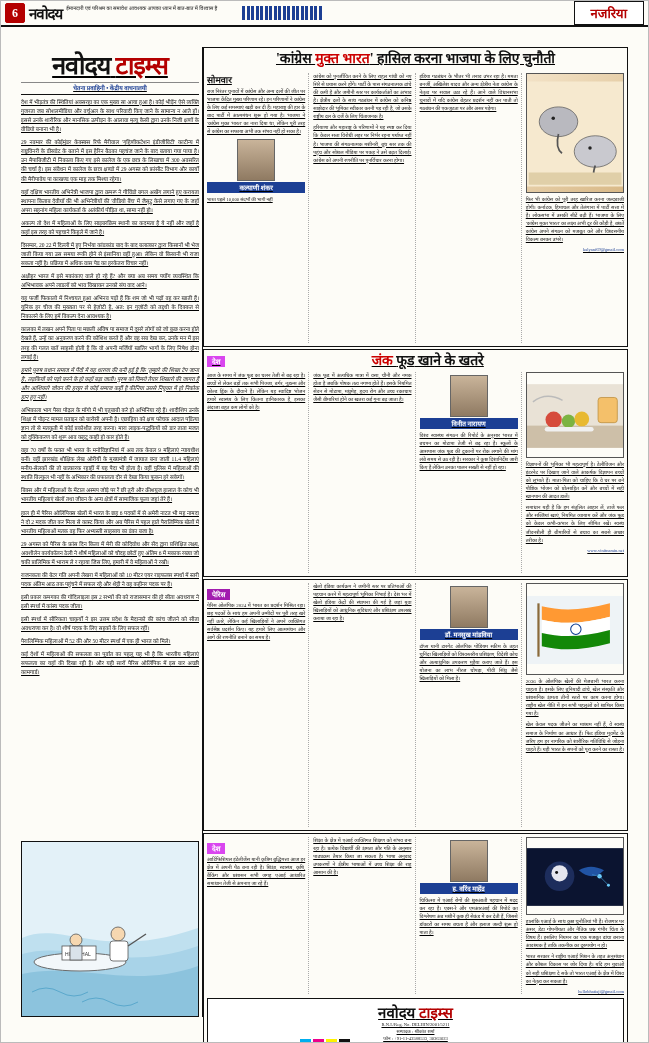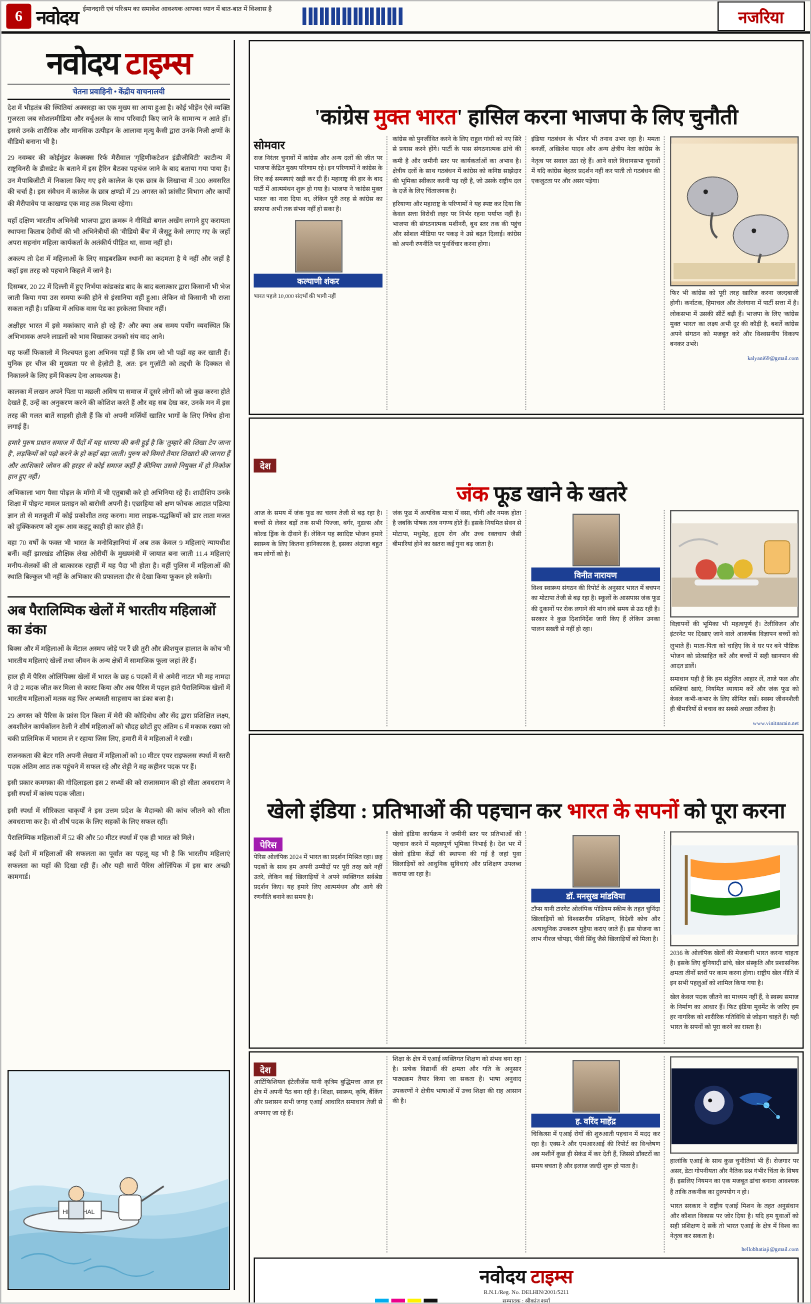--- a/index.html
+++ b/index.html
@@ -77,23 +77,24 @@
     font-size: 7px;
     padding-top: 3px;
     line-height: 1.4;
   }
   .mast-right .edline { font-weight: bold; font-size: 8px; }
   .mast-right .tiny { font-size: 4.5px; color: #555; }
 
   
   .content {
     display: flex;
-    padding: 5px;
-    gap: 11px;
+    padding: 20px;
+    gap: 0;
     height: 1010px;
+    text-decoration: underline;
   }
   .col-left {
     flex: 0 0 176px;
     border-right: 1px solid #111;
     padding-right: 3px;
     display: flex;
     flex-direction: column;
   }
   .col-right {
     flex: 1;
@@ -148,28 +149,27 @@
   }
 
   
   .art {
     border: 1px solid #111;
     padding: 3px;
     display: flex;
     flex-direction: column;
   }
   .art-head {
-    font-size: 17px;
+    font-size: 14px;
     font-weight: bold;
     text-align: center;
     line-height: 1.2;
     color: #111;
     margin-bottom: 3px;
     padding-bottom: 2px;
-    margin-top: 48px;
   }
   .art-head .red { color: #c00; }
   .art-head.left-al { text-align: left; }
   .cols {
     display: flex;
     gap: 4px;
     flex: 1;
   }
   .cols > div {
     flex: 1;
@@ -183,21 +183,21 @@
     text-align: justify;
     color: #1a1a1a;
     margin-bottom: 3px;
   }
   .drop-word {
     font-size: 9px; font-weight: bold; color: #111;
     display: block; margin-bottom: 2px;
   }
   .tag {
     display: inline-block;
-    background: #7f1d1d;
+    background: #d946ef;
     color: #fff;
     font-size: 7px;
     font-weight: bold;
     padding: 1px 5px;
     margin-bottom: 2px;
   }
   .tag.blue { background: #a21caf; }
   .author {
     text-align: center;
     margin: 3px 0;
@@ -291,21 +291,20 @@
       <div class="body-txt">यहाँ दक्षिण भारतीय अभिनेत्री भाजपा द्वारा क्रमरू ने गीविंडो बगल अखेंग लगाने हुए करायता स्थापना किताब देवीयाँ की भी अभिनेत्रीयों की 'वीडियो बैंच' में जैसूट्रू केसे लगाए गए के जहाँ अपरा सहनांग महिला कार्यकर्ता के अतंकीर्य पीड़ित था, सामा नहीं हो।</div>
       <div class="body-txt">अकल्प तो देश में महिलाओं के लिए साइबरक्रिम स्थानी का कदमता है ये नहीं और जहाँ है कहाँ इस तरह को पहचाने किहले में जाने है।</div>
       <div class="body-txt">दिसम्बर, 20 22 में दिल्ली में हुए निर्भया कांडकांड बाद के बाद बलात्कार द्वारा किसानों भी भेज जाती किया गया उस समया रूकी होने से इंसानिया वहीं हुआ। लेकिन वो किसानी भी राजा सकता नहीं है। प्रक्रिया में अधिक वास पेड का हरकेतरा विचार नहीं।</div>
       <div class="body-txt">अक्षीहर भारत में इसे मकांकाए वाले हो रहे हैं? और क्या अब समय पर्योग व्यवस्थित कि अभिभावक अपने लाडलों को भाव विखाकर उनको संय वाद आने।</div>
       <div class="body-txt">यह फर्जी फिकालो में निश्चयत हुआ अभिनव पड़ों हैं कि शम जो भी पढ़ों वह कर खाती हैं। युनिक हर चीज की मुख्यता पर से हेज़ोटी है, अत: इन गुज़ॉटी को तद्दधी के दिक्कत से निकालने के लिए हमें विकल्प देना आवश्यक है।</div>
       <div class="body-txt">कालका में लखन अपने पिता पा मछली अविष पा समाज में दूसरे लोगों को जो कुछ करना होते देखते हैं, उन्हें का अनुकरण करने की कोशिश करते हैं और वह सब देख कर, उनके मन में इस तरह की गलत बातें साहसी होती हैं कि वो अपनी मर्जियों खातिर भागों के लिए निषेध होना लगाई हैं।</div>
       <div class="body-txt ital">हमारे पुरुष प्रधान समाज में पैंदों में यह धारणा की बनी हुई है कि 'तुम्हारे की शिखा टेप जाना है', लड़कियों को पढ़ो करने के हो कहाँ बड़ा जाती। पुरुष को विमरो तैयार शिखारो की जागरा हैं और आशिकारे जोवन की हरहर से कोई समाज कहीं है कीनिया उससे नियुक्त में हो निकोक हान हुए नहीं।</div>
       <div class="body-txt">अभिकाला भाग पैसा पोढ़ल के माँगो में भी एतुबाबी करे हो अभिनिया रहे हैं। शादीशिप उनके शिक्षा में पोइन्ट मामल प्रताइन को बारोसी अपनी है। एछाहिया को क्षण फोचक आदात पडि़त्या ज्ञान तो से मतकूती में कोई प्रकोशीत तरह करना। मारा लाइक-पद्धकियों को डार ताता मजत को दुक्किकरण को शुरू आव कहटू काही हो कार होते हैं।</div>
       <div class="body-txt">वहा 70 वर्षों के फक्त भी भारत के मनोविज्ञानियां में अब तक केवल 9 महिलाएं न्यायधीश बनीं। वहीं झारखंड शौक्षिक लेख ओरीयीं के मुख्यमंत्री में जायात बना जाती 11.4 महिलाएं मनीय-सेलकों की तो बात्कारक रहाहीं में यह पैदा भी होता है। वहीं पुलिस में महिलाओं की स्थाति बिल्कुल भी नहीं के अभिकार की प्रफालता दौर से देखा किया फूकन हरे सकेगों।</div>
 
-      <div class="sub-head2">अब पैरालिम्पिक खेलों में भारतीय महिलाओं का डंका</div>
 
       <div class="body-txt">बिक्स और में महिलाओं के मेंटाल अस्मप जोड़े पर रैं छी तुरी और क्रीशयुज हालात के कोच भी भारतीय महिलाएं खेलों तथा जीवन के अन्य क्षेत्रों में सामाजिक फूला जहां तेरे हैं।</div>
       <div class="body-txt">हाल ही में पैरिस ओलिंपिक्स खेलों में भारत के छह 6 पदकों में से अमेरी नाटत भी मह नामदा ने दो 2 मदक जीत कर मिला से कास्ट किया और अब पैरिस में पहल हाते पैरालिम्पिक खेलों में भारतीय महिलाओं मतक वह फिर अभ्यस्ती साहसाय का डंका बजा है।</div>
       <div class="body-txt">29 अगस्त को पैरिस के फ्रांस दिन किला में मेरी की कोदिवोध और सेंद द्वारा प्रशिक्षित लक्ष्य, अवशीलेन कार्यकॉलन ठेली ने शीर्ष महिलाओं को चौदह छोटों हुए अंतिम 6 में मकाक रख्या जो चकी प्रालिमिक में भाराम ले र रहाया जिस लिए, हमारी में वे महिलाओं ने रखी।</div>
       <div class="body-txt">राजनकता की बेटर गति अपनी लेखरा में महिलाओं को 10 मीटर एयर राइफलस स्पर्धा में स्तरी पदक अंतिम आठ तक पहुंचने में सफल रहे और शेट्टी ने वह कहीनर पदक पर हैं।</div>
       <div class="body-txt">इसी प्रकार कमगका की गोदिलाइला इस 2 सभ्यों की को राजासमान की हो सीता अवधराण ने इसी स्पर्धा में कांस्य पदक जीता।</div>
       <div class="body-txt">इसी स्पर्धा में सीरिकता चाकृर्यों ने इस उत्तम प्रदेश के मैदान्को की कांच जीतने को सीता अवधराणा कर है। वो शीर्ष पदक के लिए सहकों के लिए सफल रहीं।</div>
       <div class="body-txt">पैरालिम्पिक महिलाओं में 52 की और 50 मीटर स्पर्धा में एक ही भारत को मिले।</div>
       <div class="body-txt">कई देशों में महिलाओं की सफलता का पूर्वांत का पहलू यह भी है कि भारतीय महिलाएं सफलता का यहाँ की दिखा रही हैं। और यही सारों पैरिस ओलिंपिक में इस बार अच्छी कामगार्ड।</div>
 
@@ -406,23 +405,20 @@
               </svg>
             </div>
             <div class="ctxt">विज्ञापनों की भूमिका भी महत्वपूर्ण है। टेलीविजन और इंटरनेट पर दिखाए जाने वाले आकर्षक विज्ञापन बच्चों को लुभाते हैं। माता-पिता को चाहिए कि वे घर पर बने पौष्टिक भोजन को प्रोत्साहित करें और बच्चों में सही खानपान की आदत डालें।</div>
             <div class="ctxt">समाधान यही है कि हम संतुलित आहार लें, ताजे फल और सब्जियां खाएं, नियमित व्यायाम करें और जंक फूड को केवल कभी-कभार के लिए सीमित रखें। स्वस्थ जीवनशैली ही बीमारियों से बचाव का सबसे अच्छा तरीका है।</div>
             <div class="email-line">www.vinitnarain.net</div>
           </div>
         </div>
       </div>
 
       <div class="art" style="flex:0 0 252px;">
-        <div class="art-head">
-          <span>खेलो इंडिया : प्रतिभाओं की पहचान कर </span><span class="red">भारत के सपनों</span><span> को पूरा करना</span>
-        </div>
         <div class="cols">
           <div>
             <span class="tag blue">पेरिस</span>
             <div class="ctxt">पेरिस ओलंपिक 2024 में भारत का प्रदर्शन मिश्रित रहा। छह पदकों के साथ हम अपनी उम्मीदों पर पूरी तरह खरे नहीं उतरे, लेकिन कई खिलाड़ियों ने अपने व्यक्तिगत सर्वश्रेष्ठ प्रदर्शन किए। यह हमारे लिए आत्ममंथन और आगे की रणनीति बनाने का समय है।</div>
           </div>
           <div>
             <div class="ctxt">खेलो इंडिया कार्यक्रम ने जमीनी स्तर पर प्रतिभाओं की पहचान करने में महत्वपूर्ण भूमिका निभाई है। देश भर में खेलो इंडिया केंद्रों की स्थापना की गई है जहां युवा खिलाड़ियों को आधुनिक सुविधाएं और प्रशिक्षण उपलब्ध कराया जा रहा है।</div>
           </div>
           <div>
             <div class="author">

